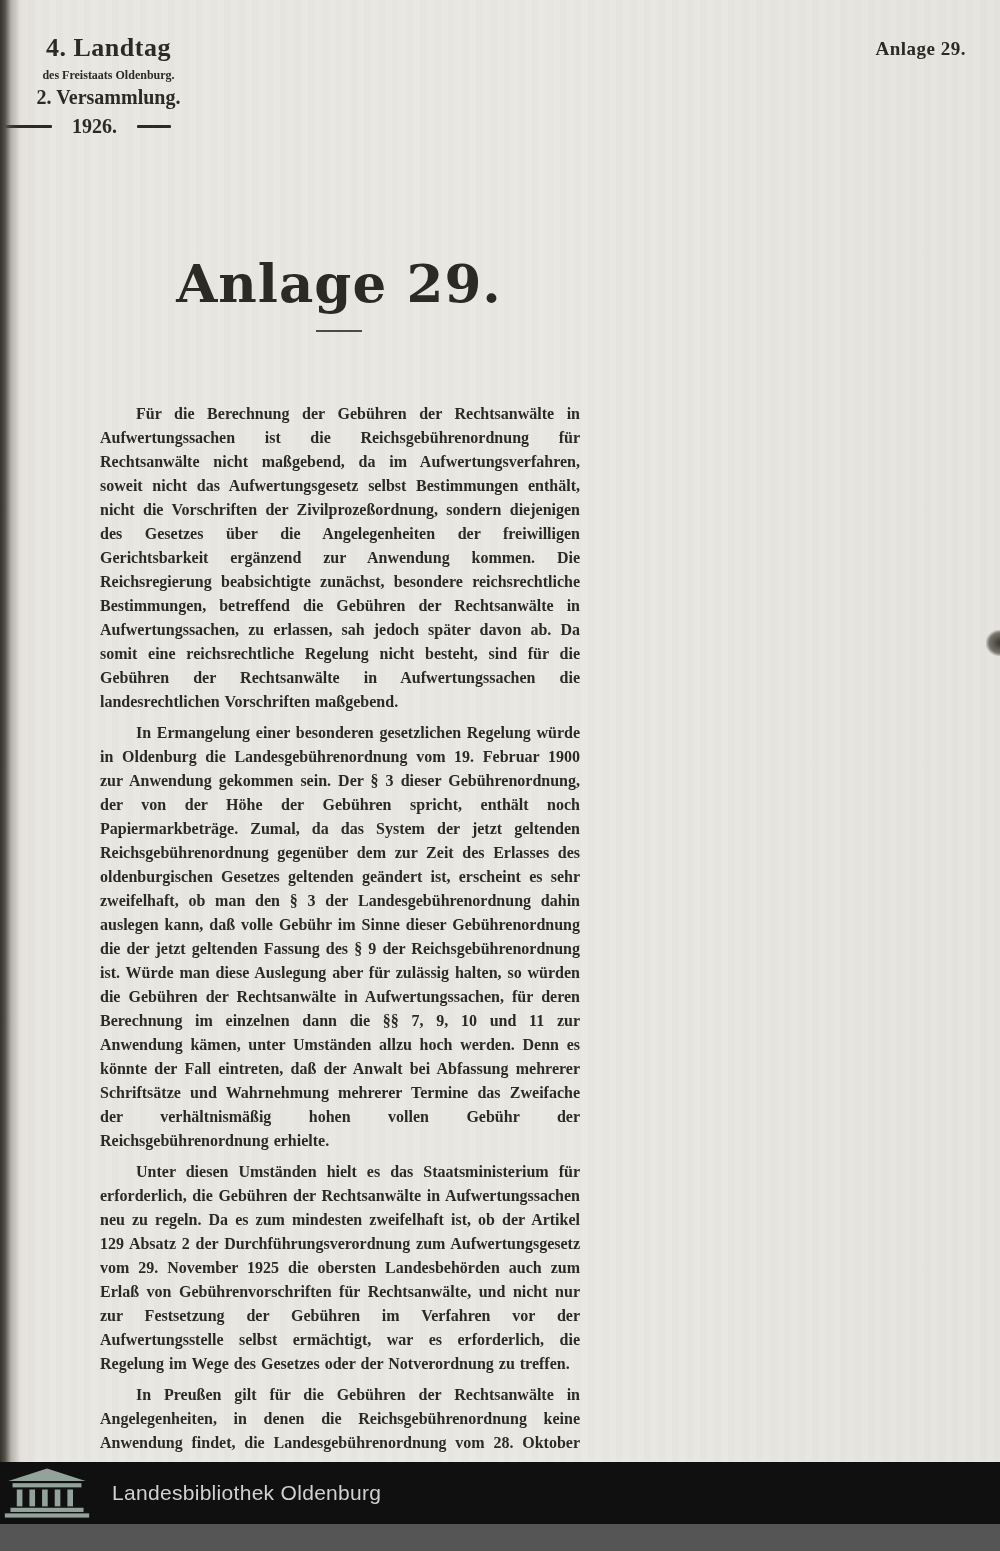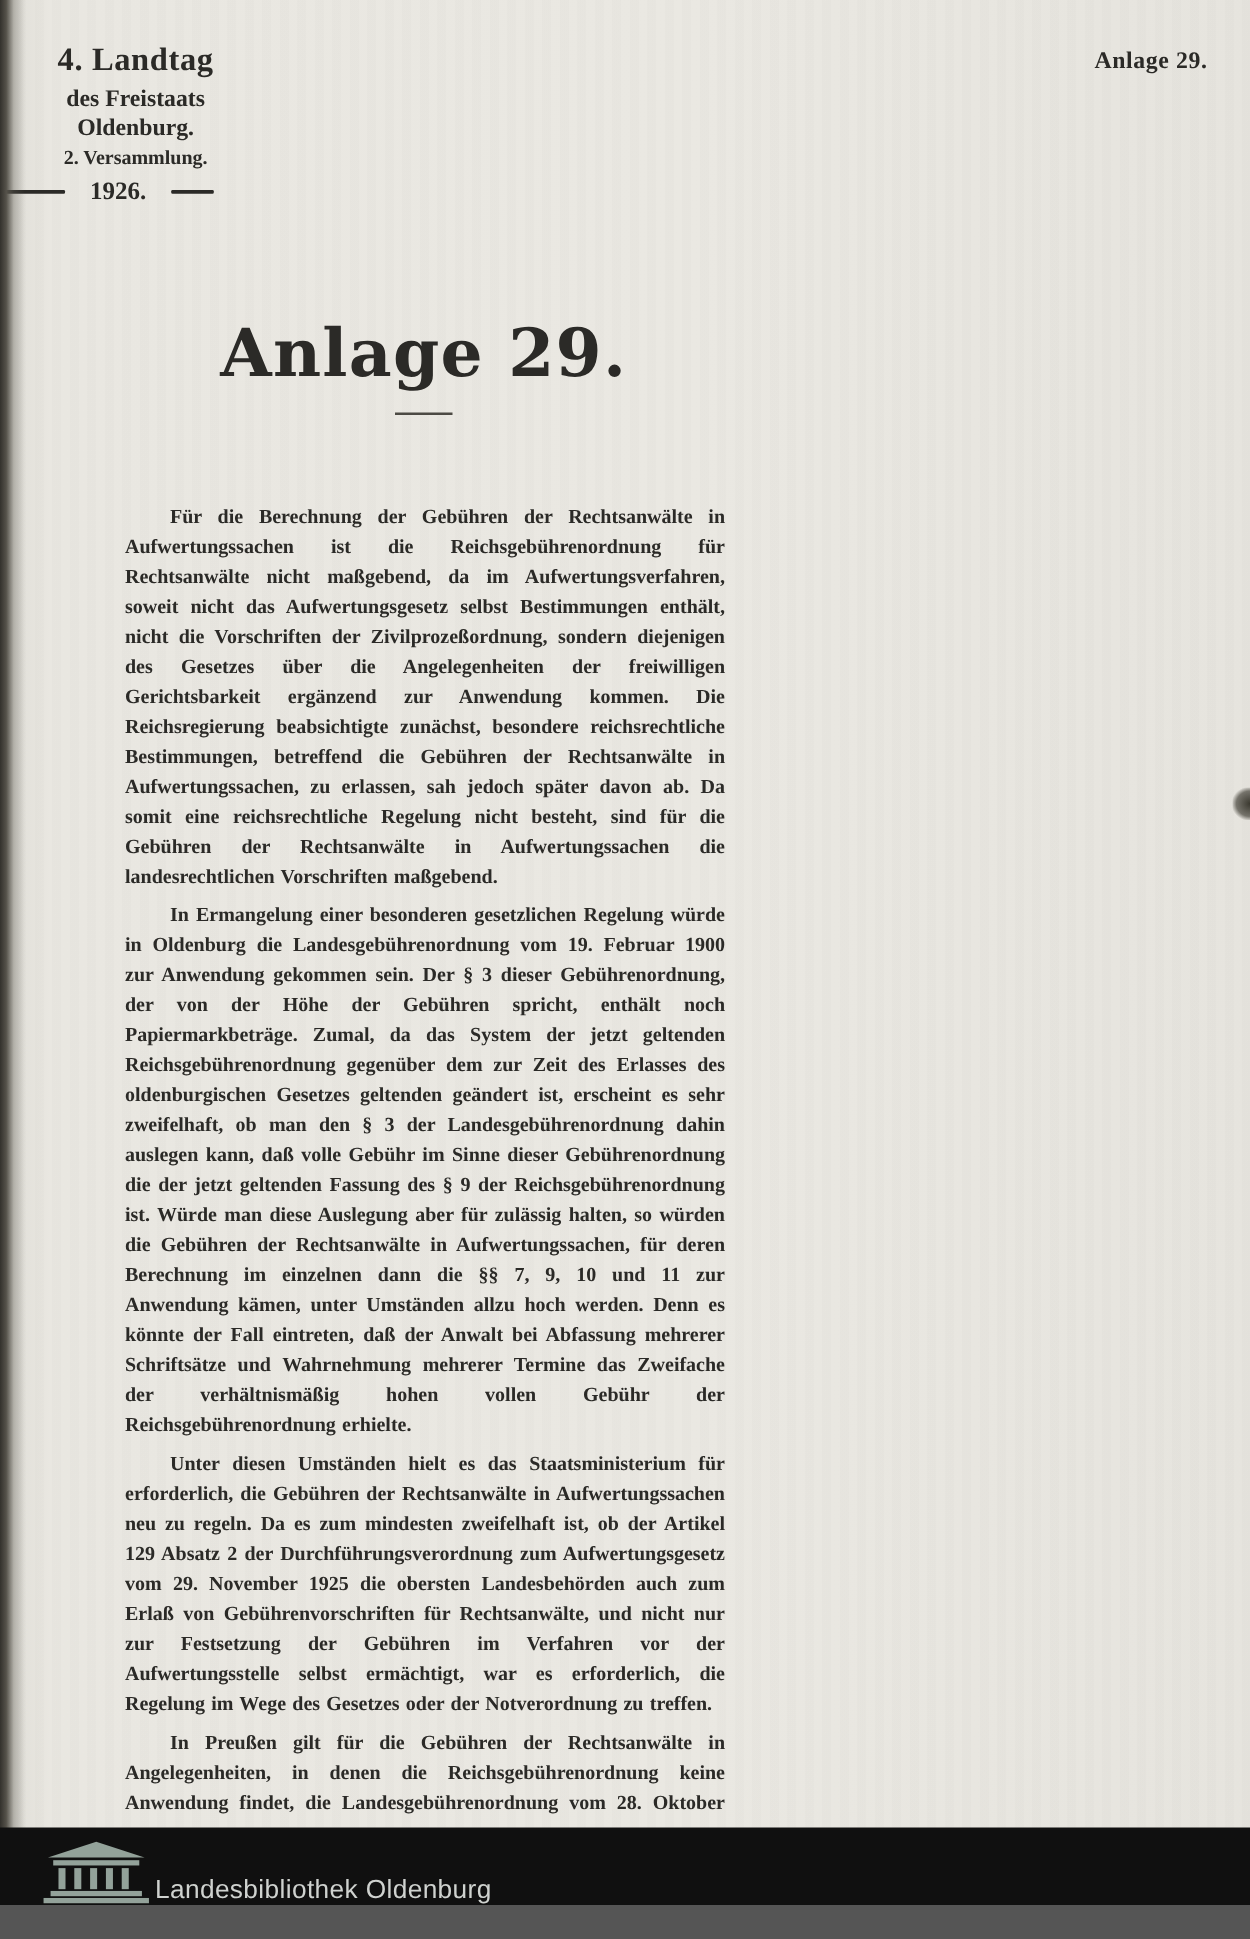--- a/index.html
+++ b/index.html
@@ -24,22 +24,22 @@
     position:absolute;right:0px;top:630px;width:14px;height:26px;
     background:radial-gradient(ellipse at 100% 50%, #3a382f 0%, rgba(58,56,47,0.65) 55%, rgba(58,56,47,0) 75%);
     z-index:3;
   }
   
   .issue-block{
     position:absolute;left:6px;top:32px;width:205px;
     text-align:center;font-weight:700;line-height:1.25;
   }
   .issue-line1{font-size:26px;letter-spacing:0.5px;}
-  .issue-line2{font-size:19px;margin-top:3px;}
-  .issue-line3{font-size:16px;margin-top:2px;}
+  .issue-line2{font-size:12px;margin-top:3px;}
+  .issue-line3{font-size:20px;margin-top:2px;}
   .issue-year-row{
     display:flex;align-items:center;justify-content:flex-start;
     margin-top:4px;font-size:20px;font-weight:700;gap:12px;
   }
   .dash{height:3px;background:#2b2a27;border-radius:1px;}
   .dash.left{width:52px;margin-right:8px;margin-left:-6px;}
   .dash.right{width:34px;margin-left:8px;}
   
   .running-head{
     position:absolute;top:38px;right:34px;
@@ -69,22 +69,22 @@
   .body-col p{
     margin:0 0 7px 0;
     font-size:16px;line-height:24px;font-weight:700;
     text-align:justify;text-indent:36px;
     word-spacing:1px;
   }
   
   .footer-bar{
     position:absolute;left:0;right:0;bottom:0;height:62px;
     background:#101010;
-    display:flex;align-items:flex-end;
-    padding-left:30px;box-sizing:border-box;
+    display:flex;align-items:center;
+    box-sizing:border-box;gap:18px;
     z-index:4;
   }
   .footer-label{
     font-family:"Liberation Sans","DejaVu Sans",sans-serif;
     font-size:21px;color:#cfd2cf;letter-spacing:0.3px;
   }
   .logo-svg{display:block;}
 </style>
 </head>
 <body>

